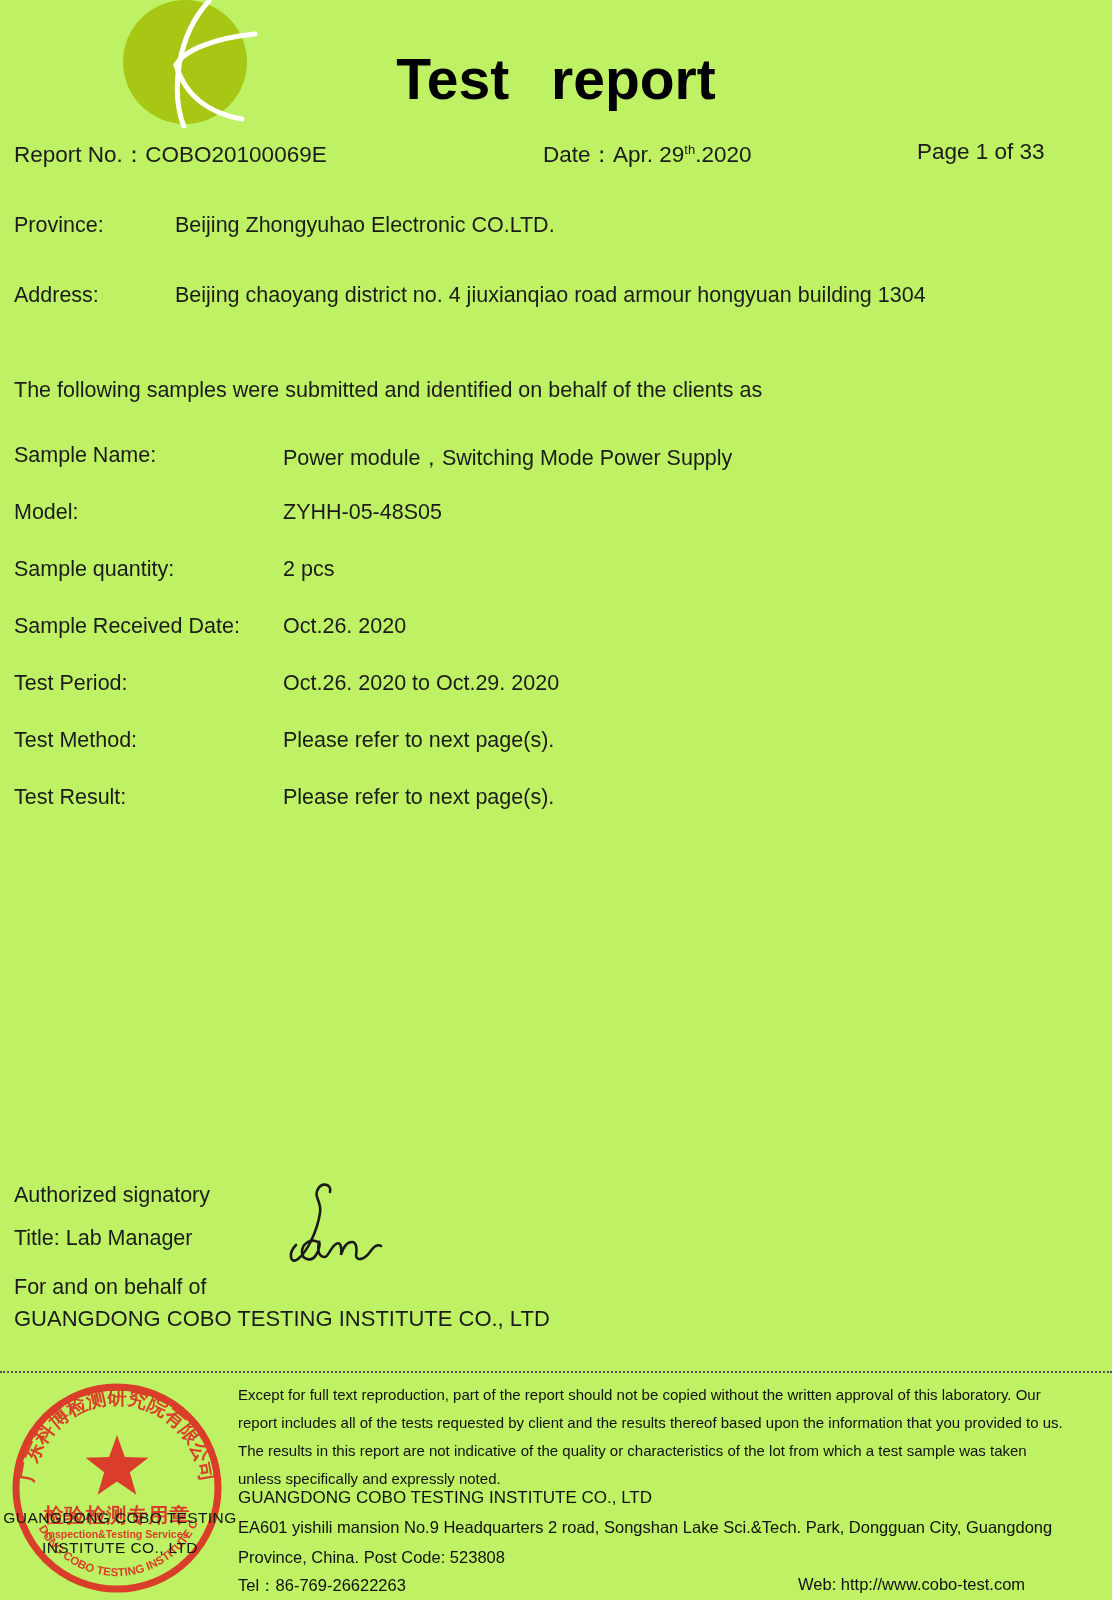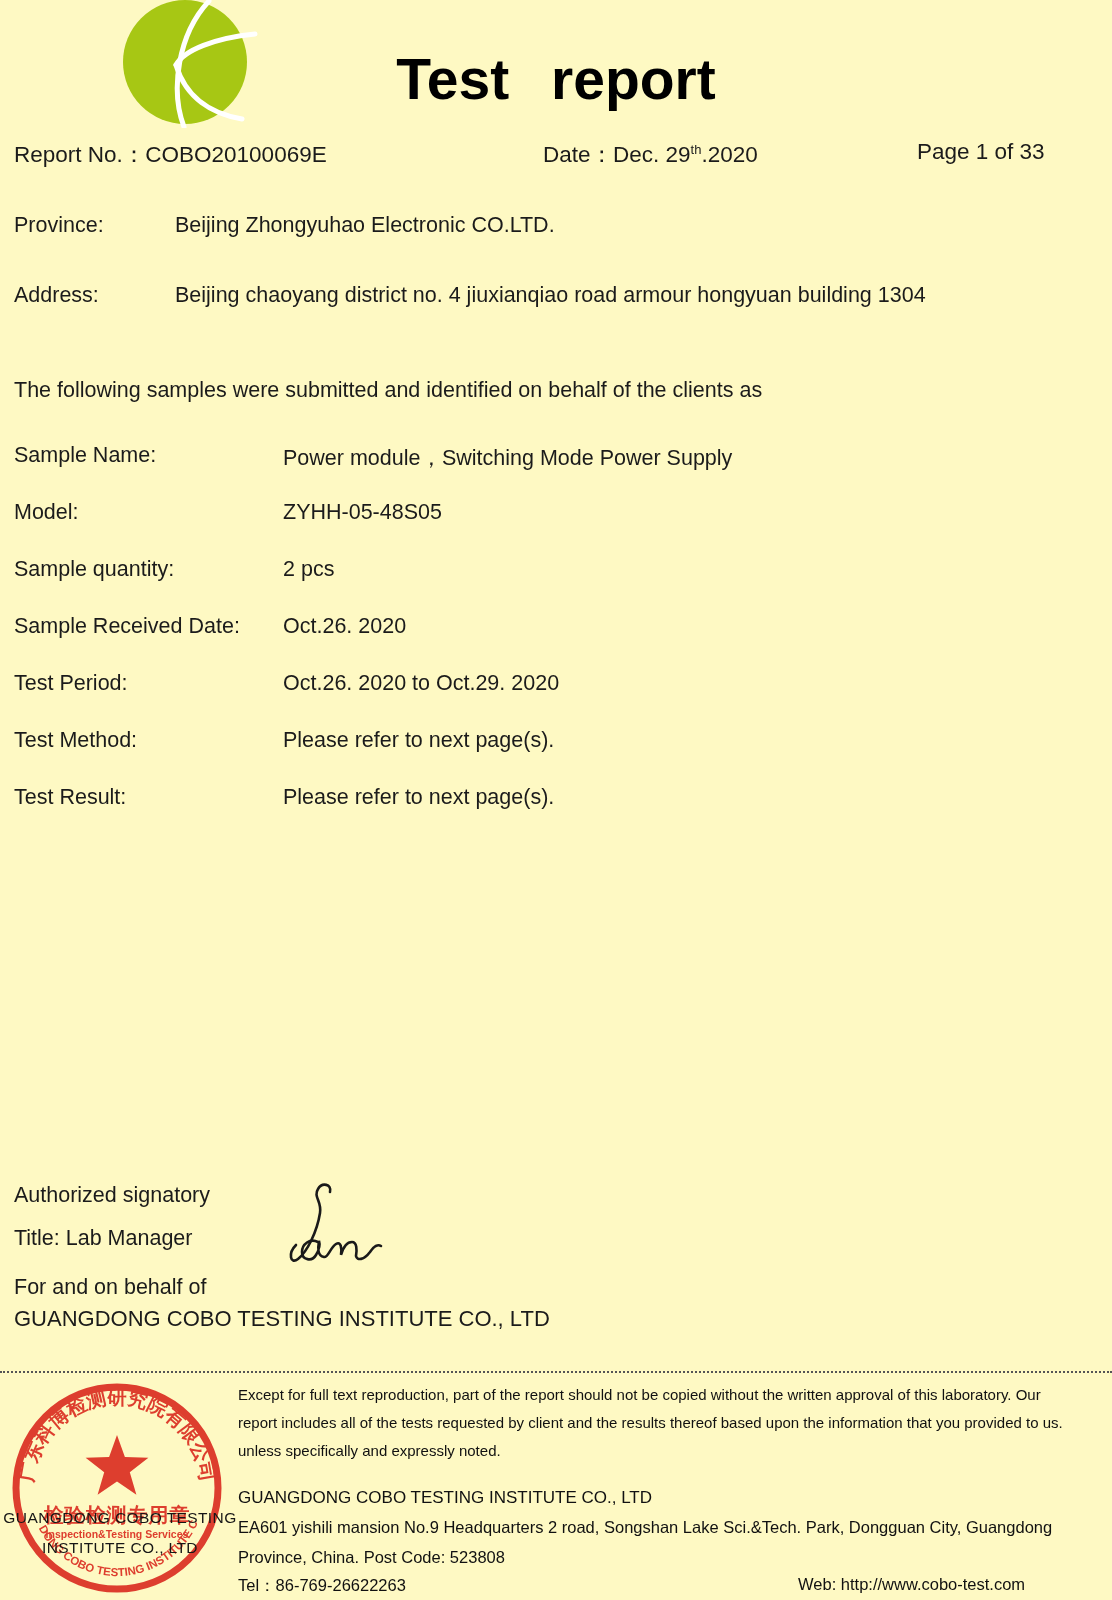--- a/index.html
+++ b/index.html
@@ -1,20 +1,20 @@
 <!DOCTYPE html>
 <html><head>
 <meta charset="utf-8">
 <style>
   html,body{margin:0;padding:0;background:#888;}
   .page{
     position:relative;
     width:1112px;height:1600px;
     margin:0 auto;
-    background:#fef9c3;
+    background:#bef264;
     font-family:"Liberation Sans", sans-serif;
     color:#1b1b1b;
     overflow:hidden;
   }
   .abs{position:absolute;white-space:nowrap;}
   .title{
     left:0;right:0;top:46px;text-align:center;
     font-size:57px;font-weight:bold;color:#000;
     word-spacing:26px;letter-spacing:0px;
   }
@@ -59,21 +59,21 @@
     <path d="M143,36 C103,40 72,52 64,67" fill="none" stroke="#ffffff" stroke-width="5" stroke-linecap="round"></path>
     <path d="M64,67 C74,100 100,116 130,121" fill="none" stroke="#ffffff" stroke-width="5" stroke-linecap="round"></path>
   </svg>
 
   <div class="abs title">Test report</div>
 
   <div class="abs hdr" style="left:14px;top:139px;">
     <span>Report No.：</span><span>COBO20100069E</span>
   </div>
   <div class="abs hdr" style="left:543px;top:139px;">
-    <span>Date：</span><span>Dec. 29</span><span class="sup">th</span><span>.2020</span>
+    <span>Date：</span><span>Apr. 29</span><span class="sup">th</span><span>.2020</span>
   </div>
   <div class="abs hdr" style="left:917px;top:139px;">Page 1 of 33</div>
 
   <div class="abs body-txt lbl" style="top:213px;">Province:</div>
   <div class="abs body-txt val-app" style="top:213px;">Beijing Zhongyuhao Electronic CO.LTD.</div>
   <div class="abs body-txt lbl" style="top:283px;">Address:</div>
   <div class="abs body-txt val-app" style="top:283px;">Beijing chaoyang district no. 4 jiuxianqiao road armour hongyuan building 1304</div>
 
   <div class="abs body-txt lbl" style="top:378px;">The following samples were submitted and identified on behalf of the clients as</div>
 
@@ -129,20 +129,21 @@
   </svg>
 
   <div class="abs stamp-overlay">
     <div>GUANGDONG COBO TESTING</div>
     <div>INSTITUTE CO., LTD</div>
   </div>
 
   <div class="abs disc">
     <div>Except for full text reproduction, part of the report should not be copied without the written approval of this laboratory. Our</div>
     <div>report includes all of the tests requested by client and the results thereof based upon the information that you provided to us.</div>
+    <div>The results in this report are not indicative of the quality or characteristics of the lot from which a test sample was taken</div>
     <div>unless specifically and expressly noted.</div>
   </div>
 
   <div class="abs foot-co" style="left:238px;top:1488px;">GUANGDONG COBO TESTING INSTITUTE CO., LTD</div>
   <div class="abs foot" style="left:238px;top:1518px;">EA601 yishili mansion No.9 Headquarters 2 road, Songshan Lake Sci.&amp;Tech. Park, Dongguan City, Guangdong</div>
   <div class="abs foot" style="left:238px;top:1548px;">Province, China. Post Code: 523808</div>
 
   <div class="abs foot" style="left:238px;top:1575px;">
     <span>Tel：</span><span>86-769-26622263</span>
   </div>

